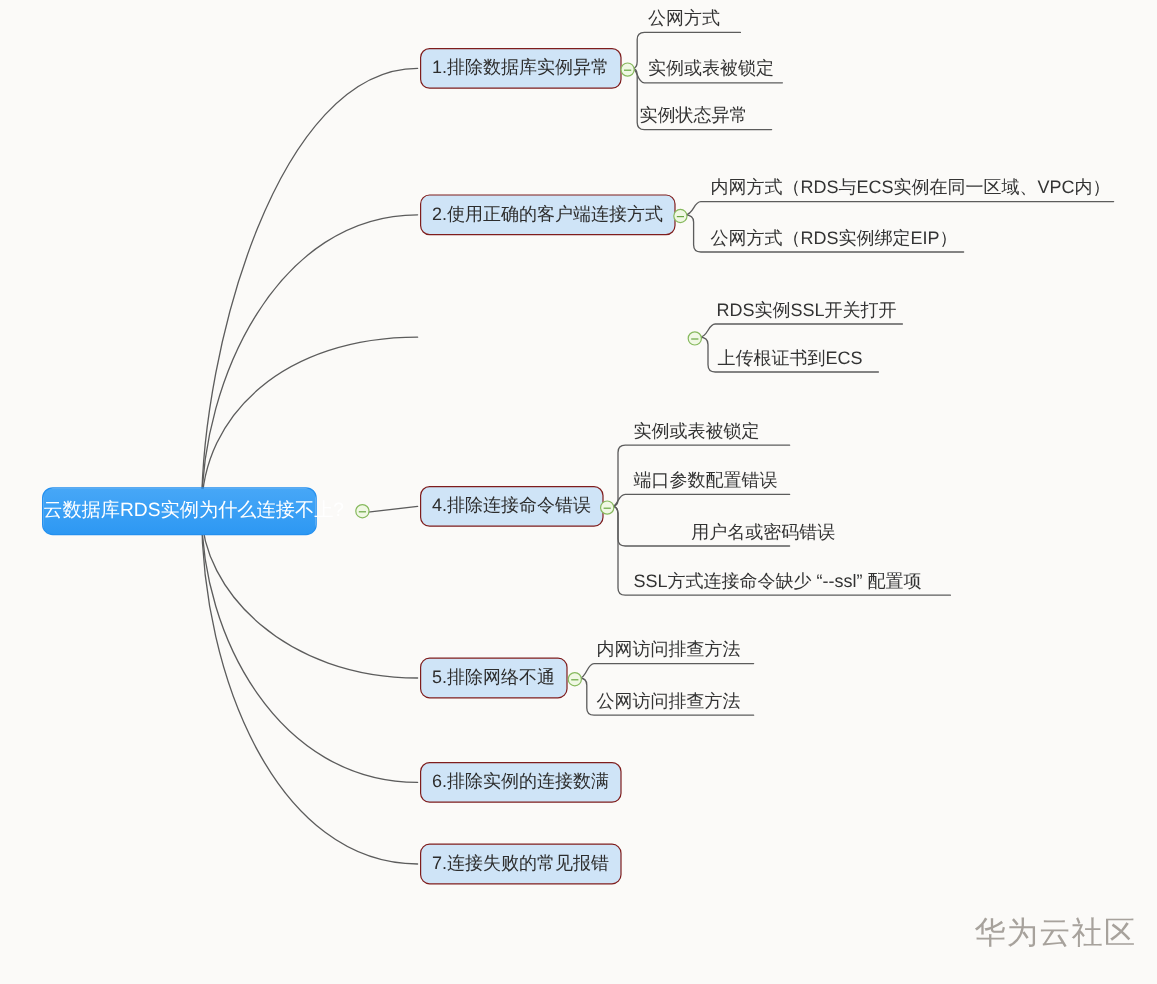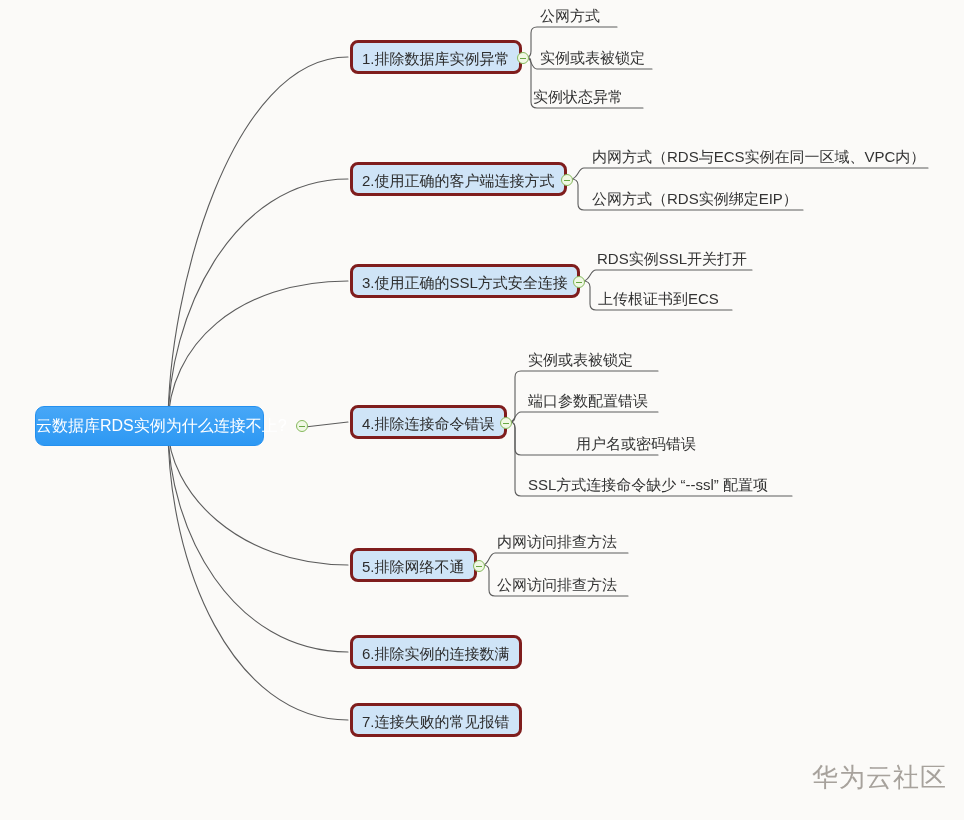--- a/index.html
+++ b/index.html
@@ -15,21 +15,21 @@
 
   .root-topic{
     position:absolute;left:35px;top:406px;width:229px;height:40px;
     background:linear-gradient(#47a7f7,#2d98f3);
     border:1px solid #2490ef;border-radius:9px;
     color:#ffffff;font-size:16px;line-height:38px;text-align:center;
     box-sizing:border-box;z-index:3;white-space:nowrap;
   }
   .topic{
     position:absolute;left:350px;height:34px;
-    background:#cfe4f7;border:3px solid #7f1d1d;border-radius:8px;
+    background:#cfe4f7;border:1px solid #7f1d1d;border-radius:8px;
     color:#2d2d2d;font-size:15px;line-height:32px;
     padding:0 9px;box-sizing:border-box;z-index:3;white-space:nowrap;
   }
   .subtopic{
     position:absolute;height:18px;line-height:18px;
     color:#333333;font-size:15px;z-index:3;white-space:nowrap;
   }
   .collapse{
     position:absolute;width:10px;height:10px;border-radius:50%;
     background:#f0f8e4;border:1px solid #86b95d;box-sizing:content-box;
@@ -79,21 +79,20 @@
     <path d="M 483 565 Q 489 565 489 571 L 489 590 Q 489 596 495 596 L 628 596"></path>
   </svg>
 
   <div class="root-topic">云数据库RDS实例为什么连接不上?</div>
   <div class="collapse" style="left:296px;top:420px;">
       <span></span>
     </div>
 
   <div class="topic" style="top:40px;">1.排除数据库实例异常</div>
   <div class="topic" style="top:162px;">2.使用正确的客户端连接方式</div>
-  <div class="topic" style="top:264px;">3.使用正确的SSL方式安全连接</div>
   <div class="topic" style="top:405px;">4.排除连接命令错误</div>
   <div class="topic" style="top:548px;">5.排除网络不通</div>
   <div class="topic" style="top:635px;">6.排除实例的连接数满</div>
   <div class="topic" style="top:703px;">7.连接失败的常见报错</div>
 
   <div class="collapse" style="left:517px;top:52px;">
       <span></span>
     </div>
   <div class="collapse" style="left:561px;top:174px;">
       <span></span>

